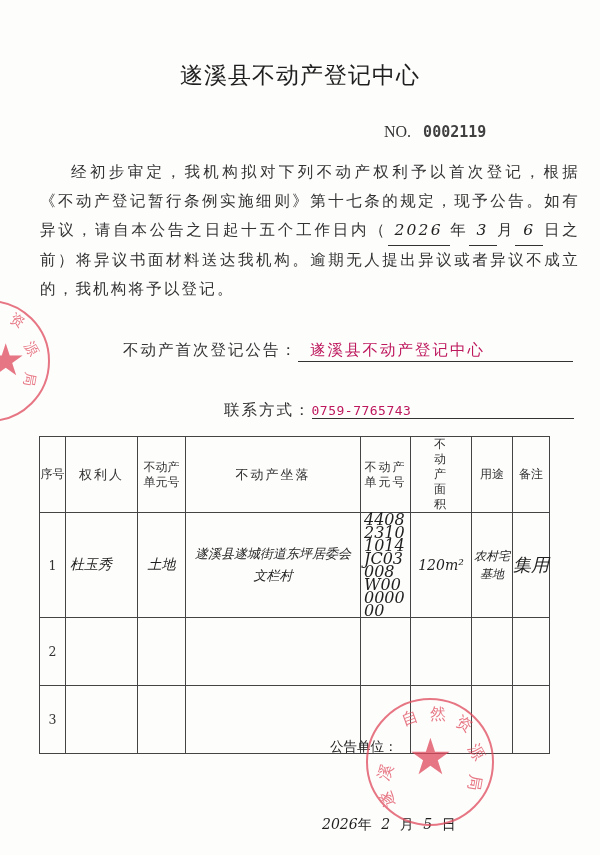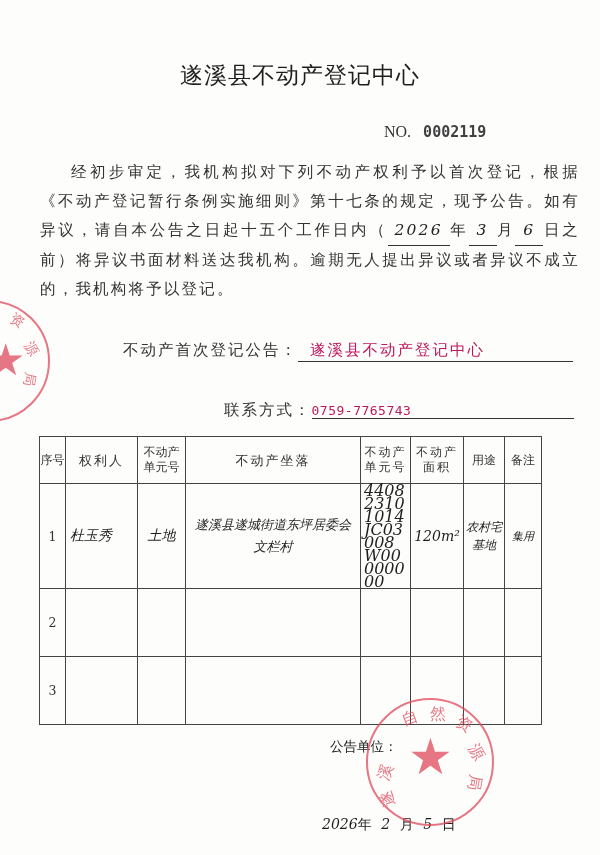--- a/index.html
+++ b/index.html
@@ -73,33 +73,33 @@
       <col style="width:41px">
       <col style="width:37px">
   </colgroup>
   <tbody>
       <tr class="hdr">
     <td>序号</td>
     <td style="font-size:13px;letter-spacing:2px">权利人</td>
     <td style="padding:0 2px">不动产单元号</td>
     <td style="font-size:13px;letter-spacing:2px">不动产坐落</td>
     <td style="padding:0 2px;letter-spacing:2px">不动产单元号</td>
-    <td style="padding:0 5px;letter-spacing:2px">不动产面积</td>
+    <td style="padding:0 23px;letter-spacing:2px">不动产面积</td>
     <td>用途</td>
     <td>备注</td>
   </tr>
   <tr class="r">
     <td>1</td>
     <td class="handw" style="text-align:left;padding-left:4px">杜玉秀</td>
     <td class="handw">土地</td>
     <td class="handw" style="text-align:center;padding:0 6px;line-height:22px;font-size:13px">遂溪县遂城街道东坪居委会文栏村</td>
     <td class="small-hw" style="word-break:break-all;text-align:left;padding:0 3px">440823101014JC03008W00000000</td>
     <td class="handw">120m²</td>
     <td class="handw" style="font-size:12px;line-height:18px">农村宅基地</td>
-    <td class="handw" style="font-size:11px">集用</td>
+    <td class="handw" style="font-size:18px">集用</td>
   </tr>
   <tr class="r">
     <td>2</td>
     <td></td>
     <td></td>
     <td></td>
     <td></td>
     <td></td>
     <td></td>
     <td></td>

